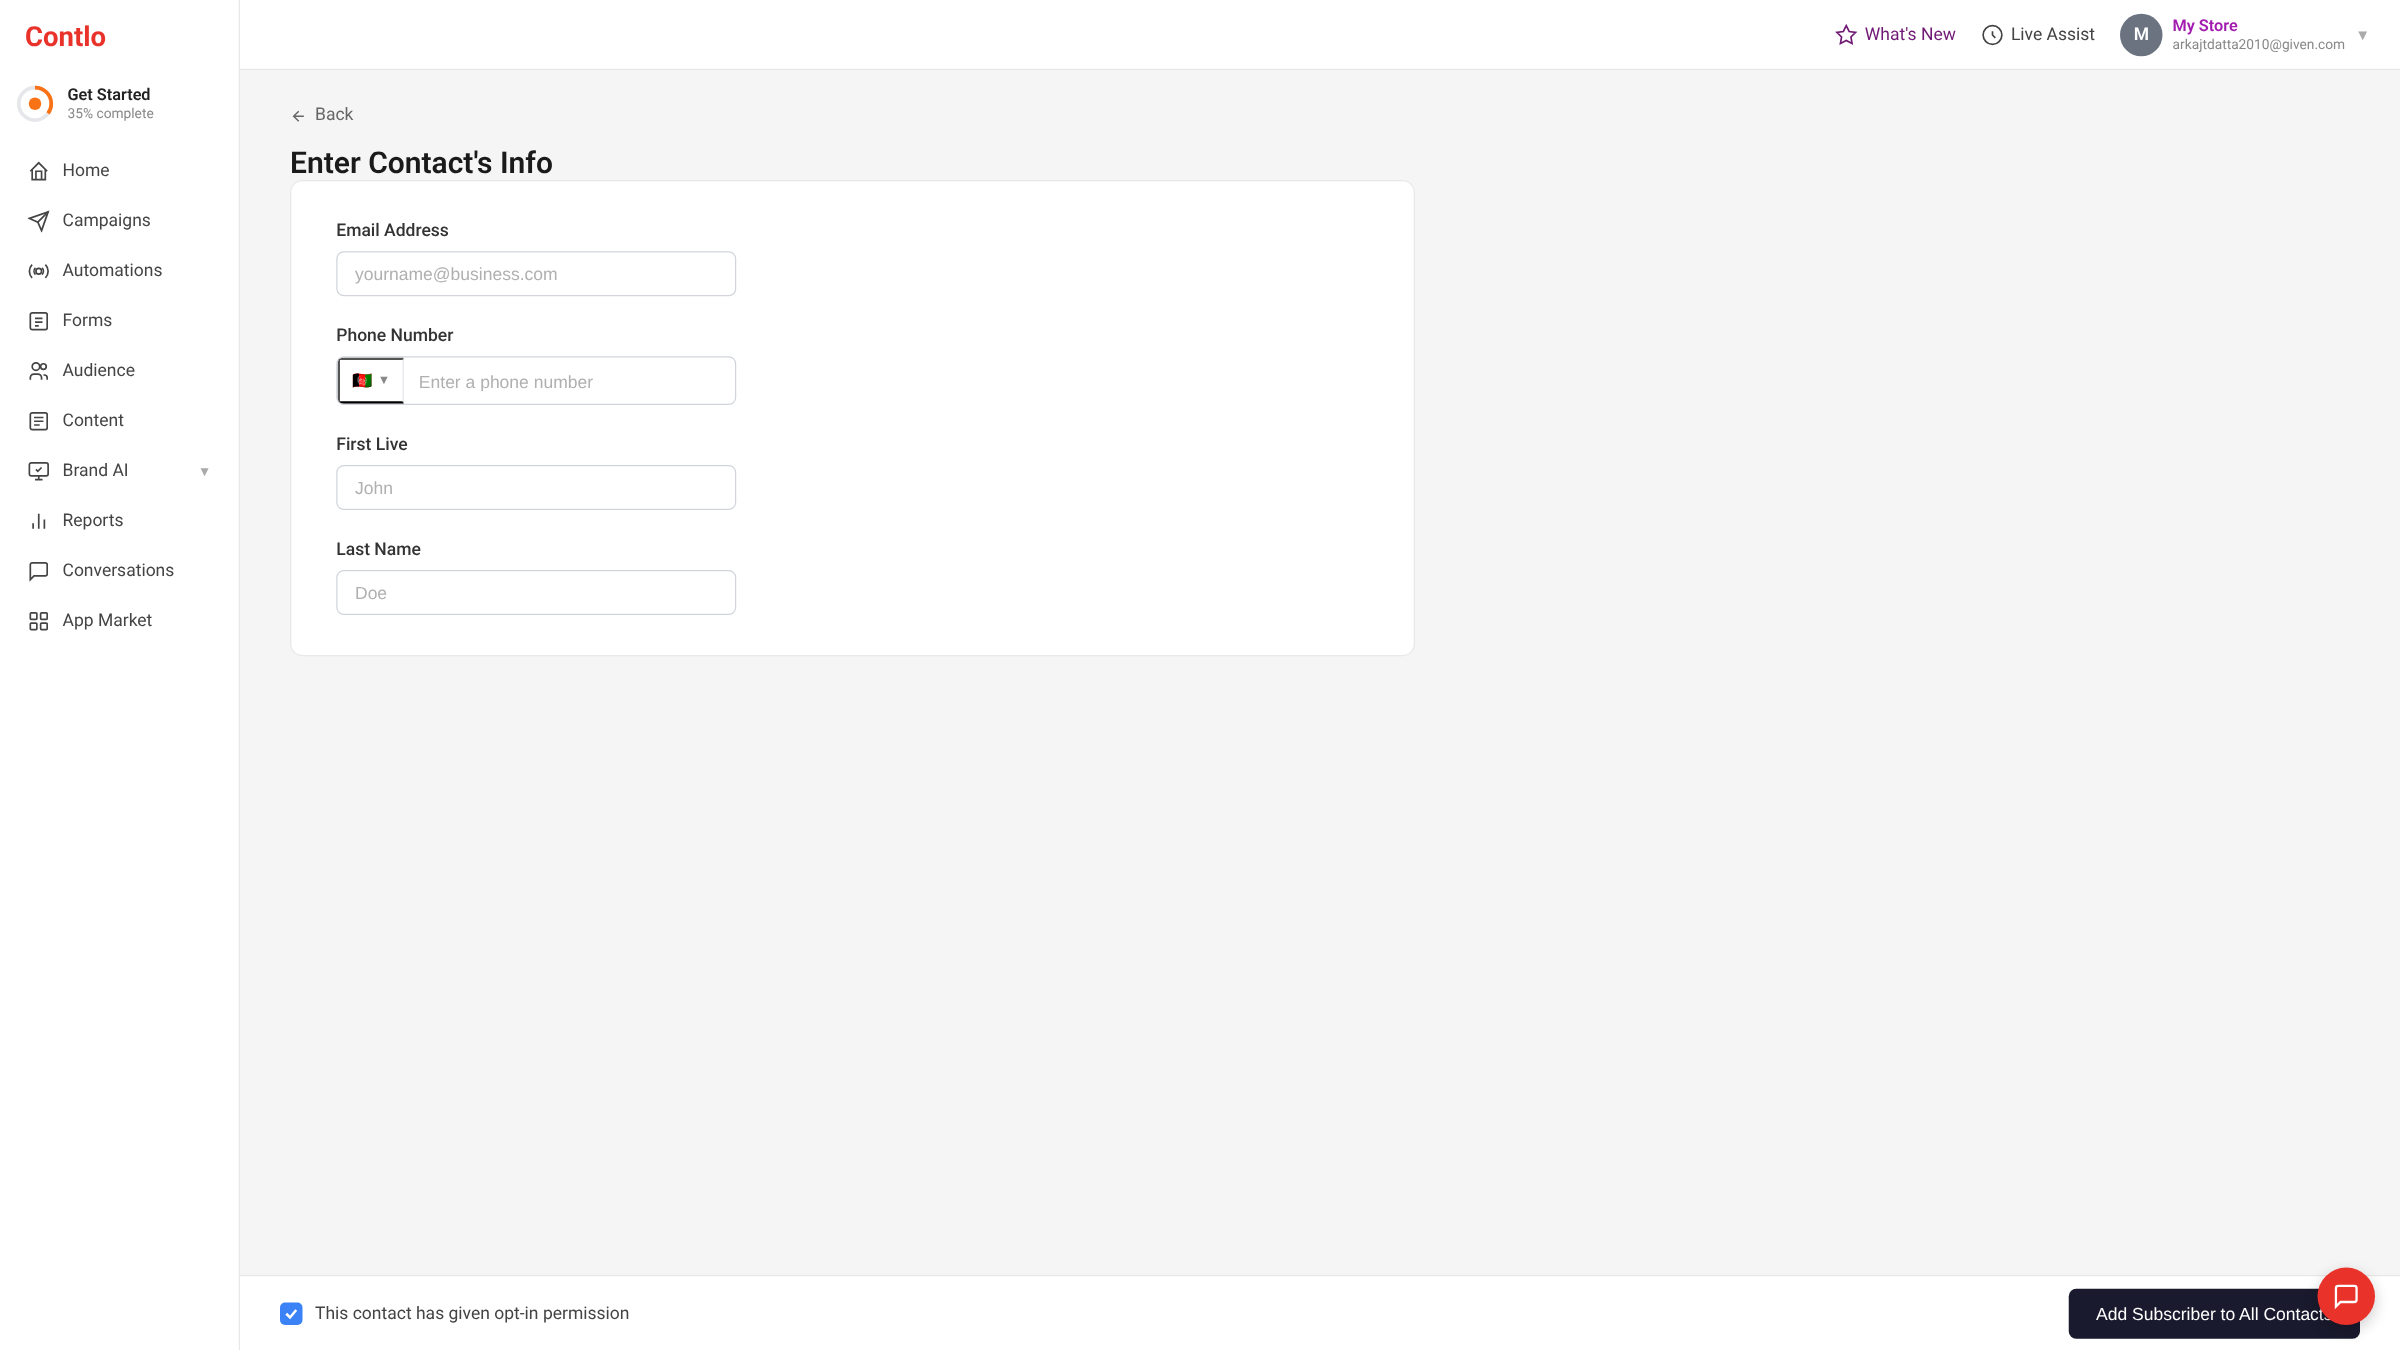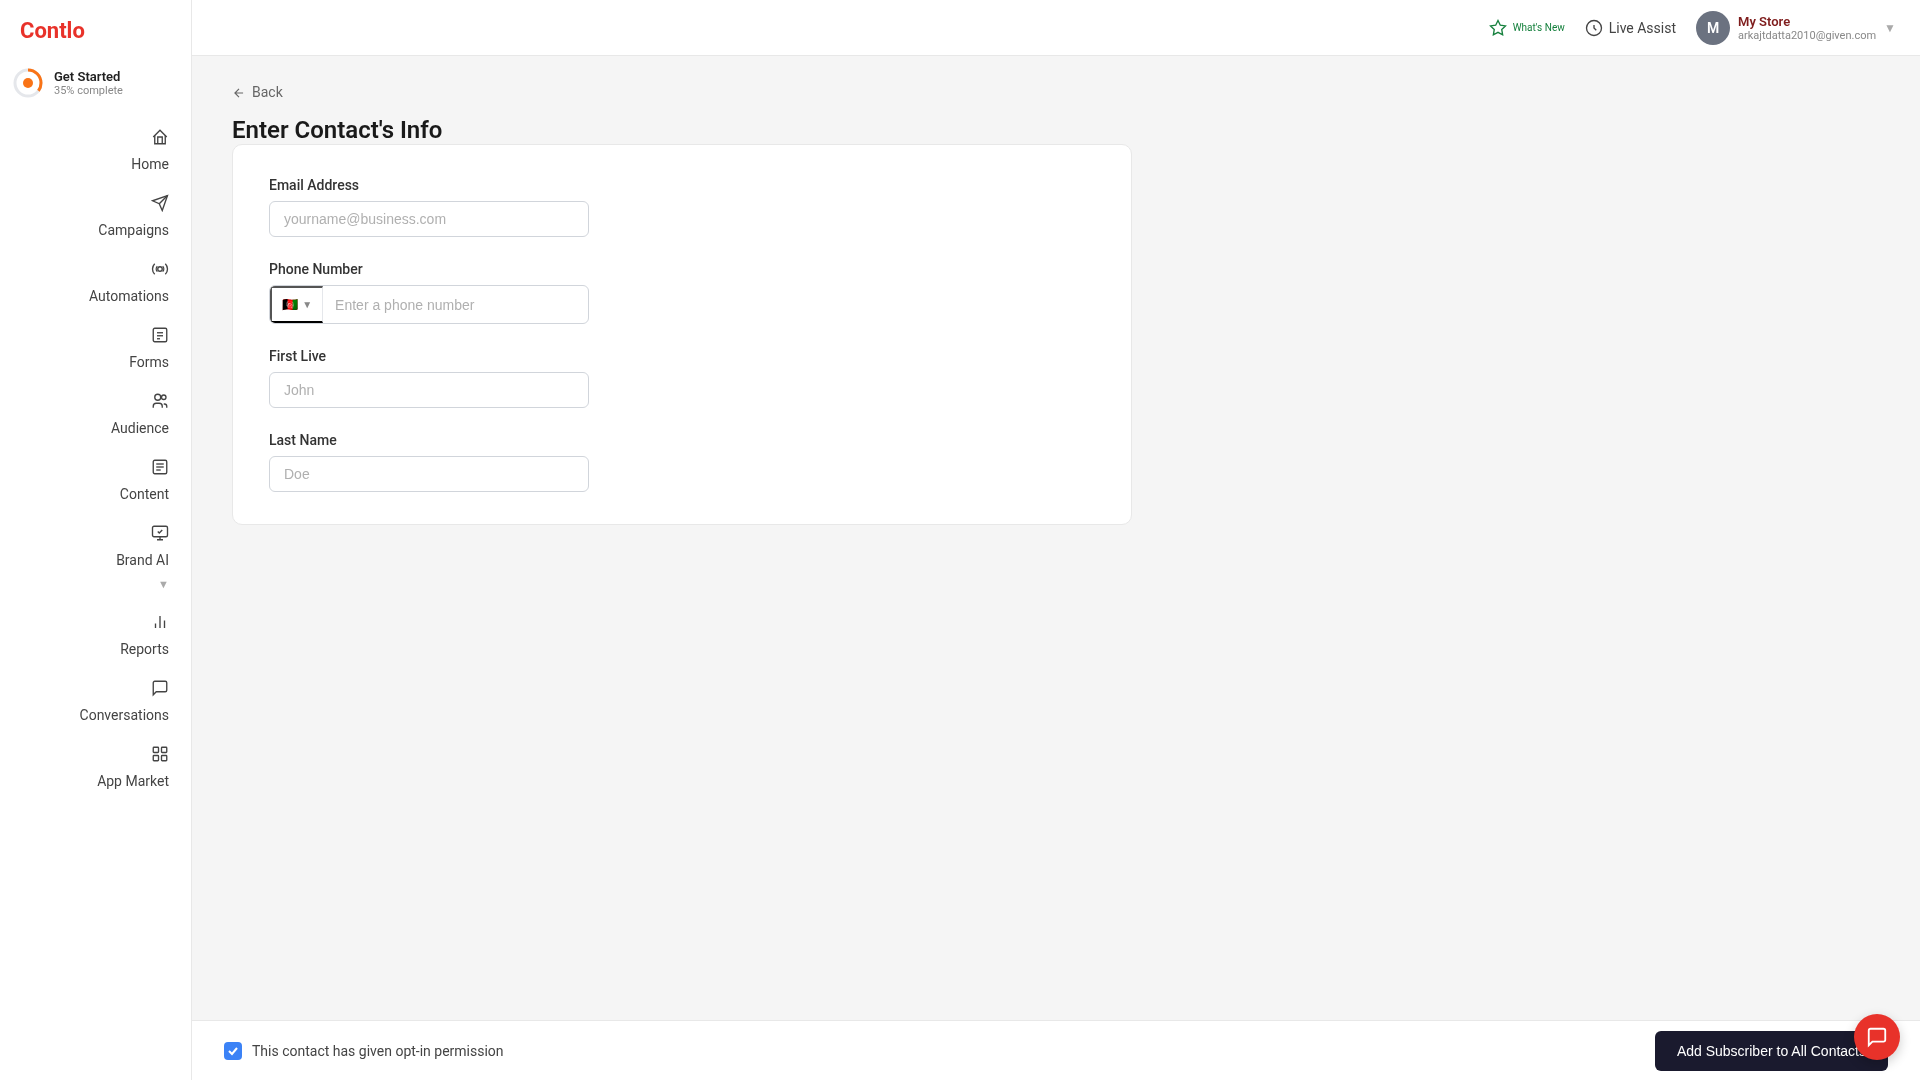--- a/index.html
+++ b/index.html
@@ -33,30 +33,29 @@
       width: 32px;
       height: 32px;
       flex-shrink: 0;
     }
     .get-started-text { display: flex; flex-direction: column; }
     .get-started-label { font-size: 13px; font-weight: 600; color: #222; }
     .get-started-pct { font-size: 11px; color: #888; }
     .sidebar-nav { display: flex; flex-direction: column; padding: 4px 0; flex: 1; }
     .nav-item {
       display: flex;
-      align-items: flex-end;
+      align-items: center;
       gap: 10px;
       padding: 10px 16px;
       cursor: pointer;
       color: #444;
       font-size: 14px;
       border-radius: 6px;
       margin: 1px 6px;
       transition: background 0.15s;
-      flex-direction: column;
     }
     .nav-item svg { width: 18px; height: 18px; flex-shrink: 0; }
     .nav-item-label { font-size: 14px; }
     .nav-item-arrow { margin-left: auto; font-size: 11px; color: #aaa; }
 
     
     .main-area {
       flex: 1;
       display: flex;
       flex-direction: column;
@@ -70,22 +69,22 @@
       align-items: center;
       justify-content: flex-end;
       padding: 0 24px;
       gap: 20px;
       flex-shrink: 0;
     }
     .topbar-whats-new {
       display: flex;
       align-items: center;
       gap: 6px;
-      font-size: 10px;
-      color: #15803d;
+      font-size: 14px;
+      color: #701a75;
       cursor: pointer;
       justify-content: center;
     }
     .topbar-live-assist {
       display: flex;
       align-items: center;
       gap: 6px;
       font-size: 14px;
       color: #444;
       cursor: pointer;
@@ -102,21 +101,21 @@
       border-radius: 50%;
       background: #6b7280;
       color: #fff;
       display: flex;
       align-items: center;
       justify-content: center;
       font-size: 14px;
       font-weight: 600;
     }
     .user-info { display: flex; flex-direction: column; }
-    .user-name { font-size: 13px; font-weight: 600; color: #7f1d1d; }
+    .user-name { font-size: 13px; font-weight: 600; color: #a21caf; }
     .user-email { font-size: 11px; color: #888; }
     .topbar-chevron { color: #aaa; font-size: 12px; }
 
     
     .content {
       flex: 1;
       overflow-y: auto;
       padding: 28px 40px;
       background: #f5f5f5;
       position: relative;

